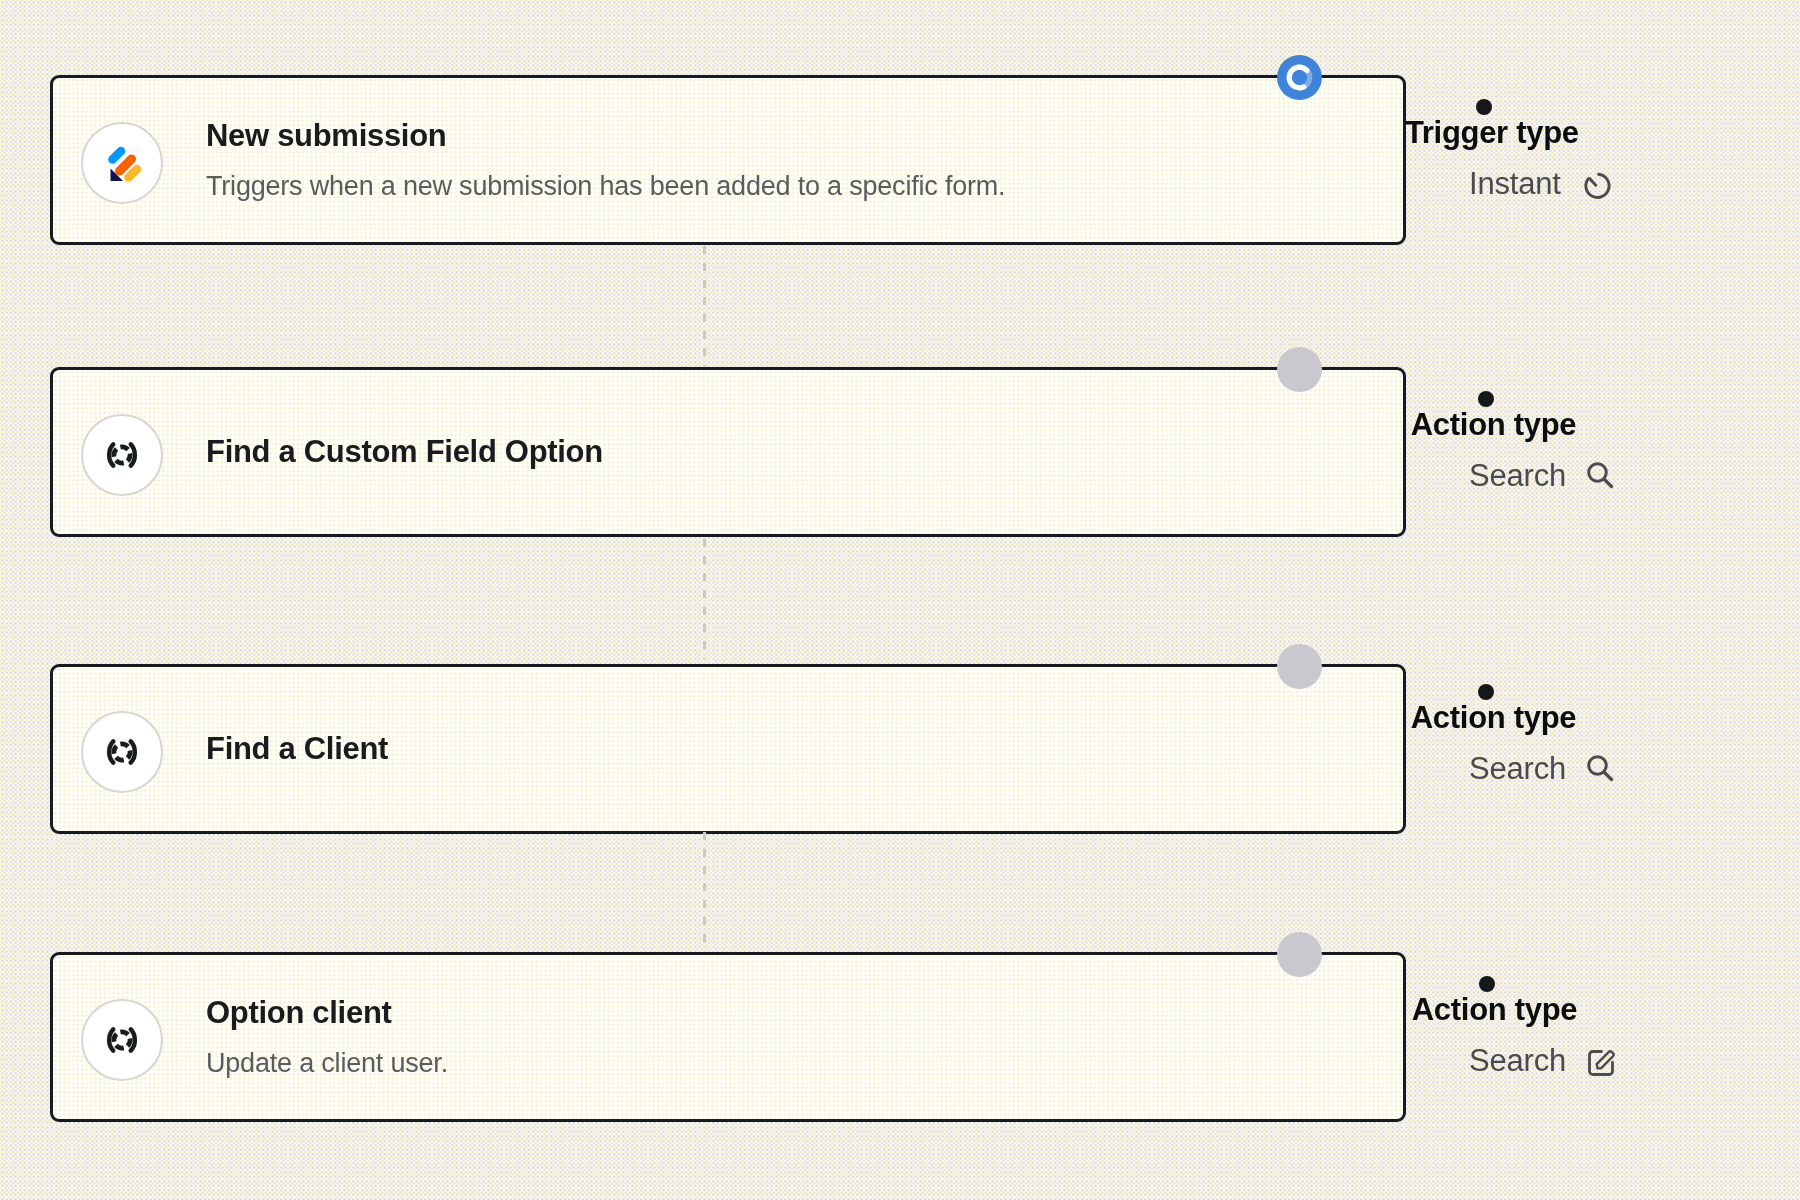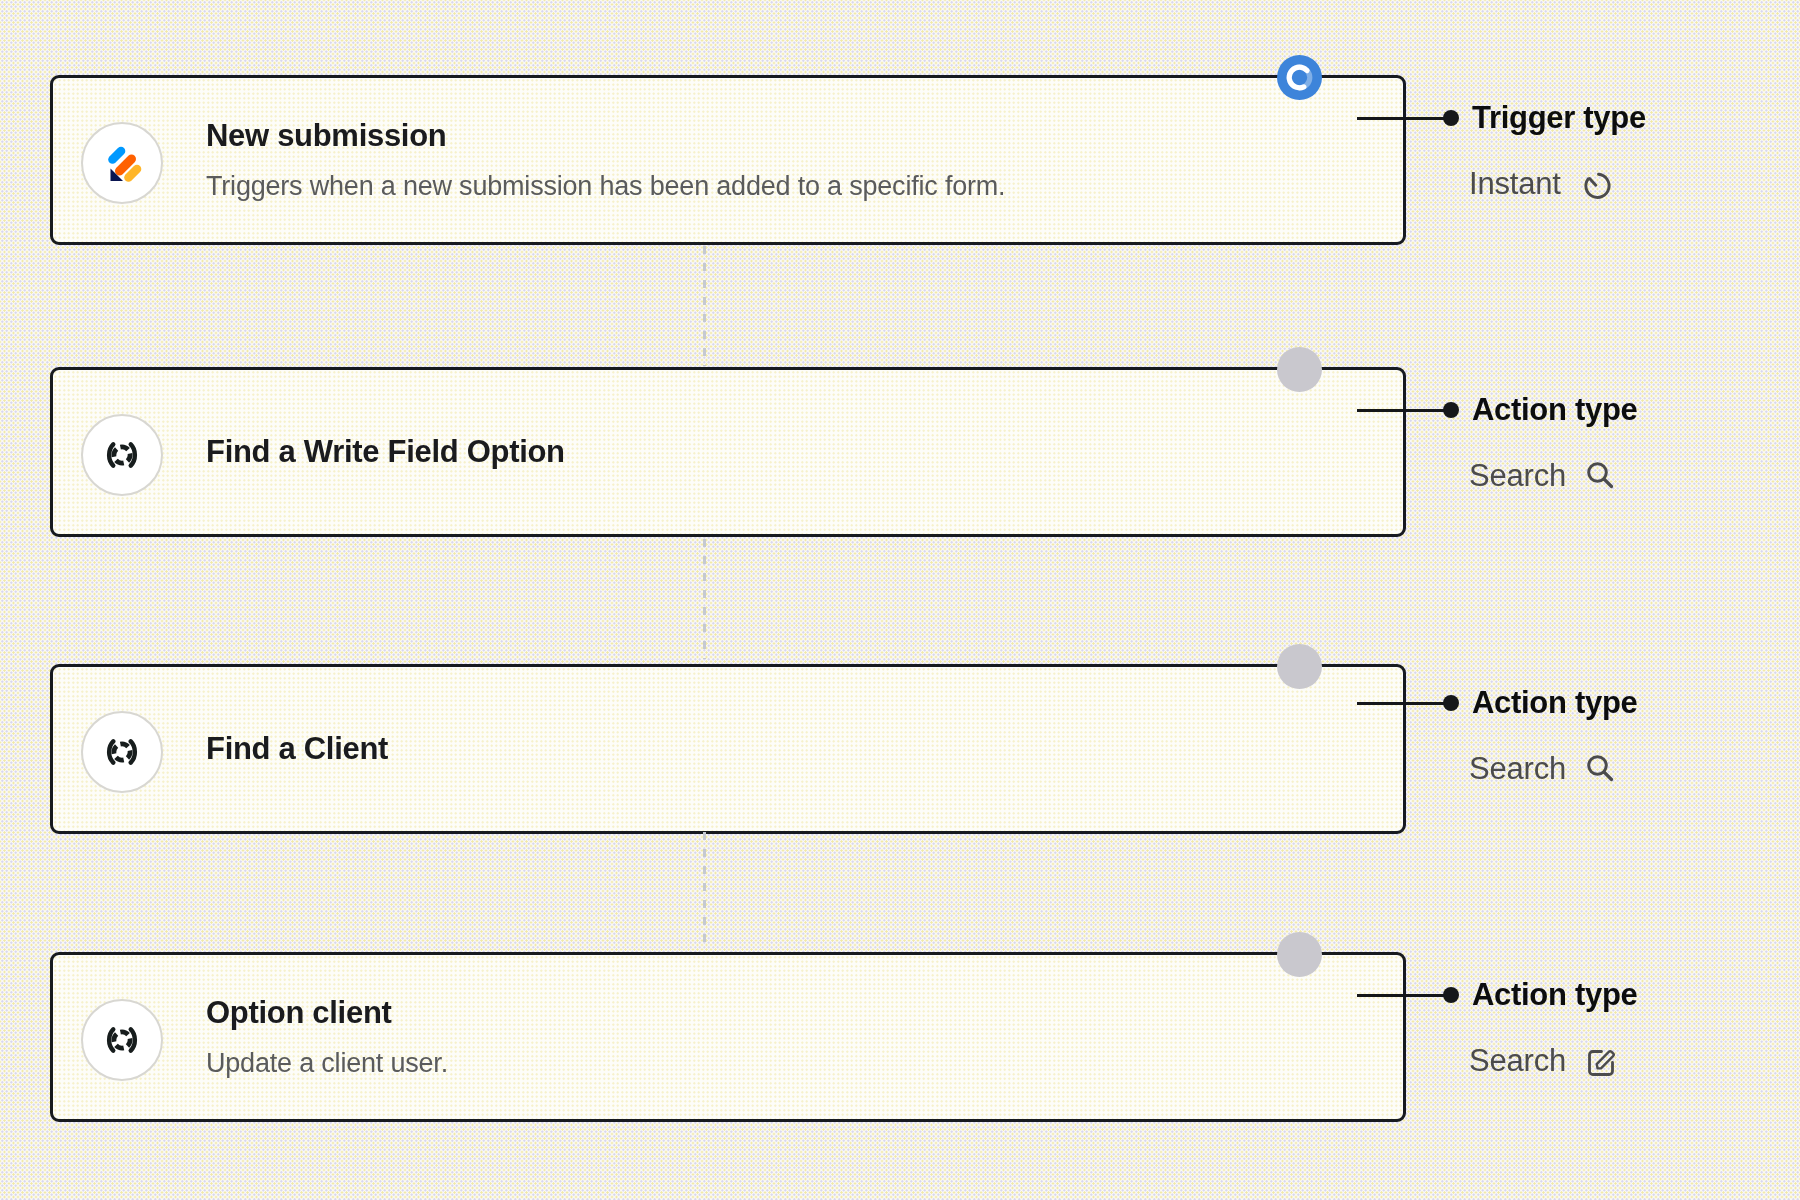--- a/index.html
+++ b/index.html
@@ -25,21 +25,21 @@
     position:absolute;left:28px;top:44px;width:82px;height:82px;border-radius:50%;
     background:#fff;border:2px solid #d8d7d2;box-sizing:border-box;
     display:flex;align-items:center;justify-content:center;
   }
   .card-text{margin-left:153px;display:flex;flex-direction:column;justify-content:center;}
   .title{font-size:31px;font-weight:600;color:#1a1b1e;letter-spacing:-.3px;line-height:1.15;}
   .desc{font-size:27px;font-weight:400;color:#5a5b5c;margin-top:17px;letter-spacing:-.2px;}
   .status{position:absolute;left:1224px;top:-23px;width:45px;height:45px;border-radius:50%;}
   .status.gray{background:#c9c8ce;}
   .anno{position:absolute;left:1357px;}
-  .anno-row1{display:flex;align-items:center;height:38px;}
+  .anno-row1{display:flex;align-items:center;height:38px;flex-direction:column;}
   .hline{width:88px;height:3px;background:#15171a;}
   .bullet{width:16px;height:16px;border-radius:50%;background:#15171a;margin-left:-2px;flex:none;}
   .anno-label{margin-left:13px;font-size:31px;font-weight:700;color:#0c0d0e;letter-spacing:-.3px;white-space:nowrap;}
   .anno-row2{margin-left:112px;margin-top:29px;display:flex;align-items:flex-start;gap:17px;}
   .anno-value{font-size:31px;font-weight:400;color:#4b4b4d;letter-spacing:-.2px;}
   .vconn{position:absolute;left:703px;width:2.5px;
     background:repeating-linear-gradient(to bottom,#c5c9d2 0 8px,transparent 8px 17px);}
 </style>
 </head>
 <body>
@@ -84,21 +84,21 @@
 
 <div class="card" style="top:367px">
   <div class="app-circle">
     <svg width="46" height="46" viewBox="0 0 50 50">
       <path d="M15.5 13.5 C9.5 19.5 9.5 30.5 15.5 36.5" stroke="#171d1d" stroke-width="4.8" fill="none" stroke-linecap="round"></path>
       <path d="M34.5 13.5 C40.5 19.5 40.5 30.5 34.5 36.5" stroke="#171d1d" stroke-width="4.8" fill="none" stroke-linecap="round"></path>
       <circle cx="25" cy="25" r="8.8" fill="none" stroke="#171d1d" stroke-width="5.2" stroke-dasharray="9.2 4.6" stroke-dashoffset="2"></circle>
     </svg>
   </div>
   <div class="card-text">
-    <div class="title">Find a Write Field Option</div>
+    <div class="title">Find a Custom Field Option</div>
   </div>
   <div class="status gray"></div>
 </div>
 <div class="anno" style="top:391px">
   <div class="anno-row1">
     <div class="hline"></div>
     <div class="bullet"></div>
     <div class="anno-label">Action type</div>
   </div>
   <div class="anno-row2">

